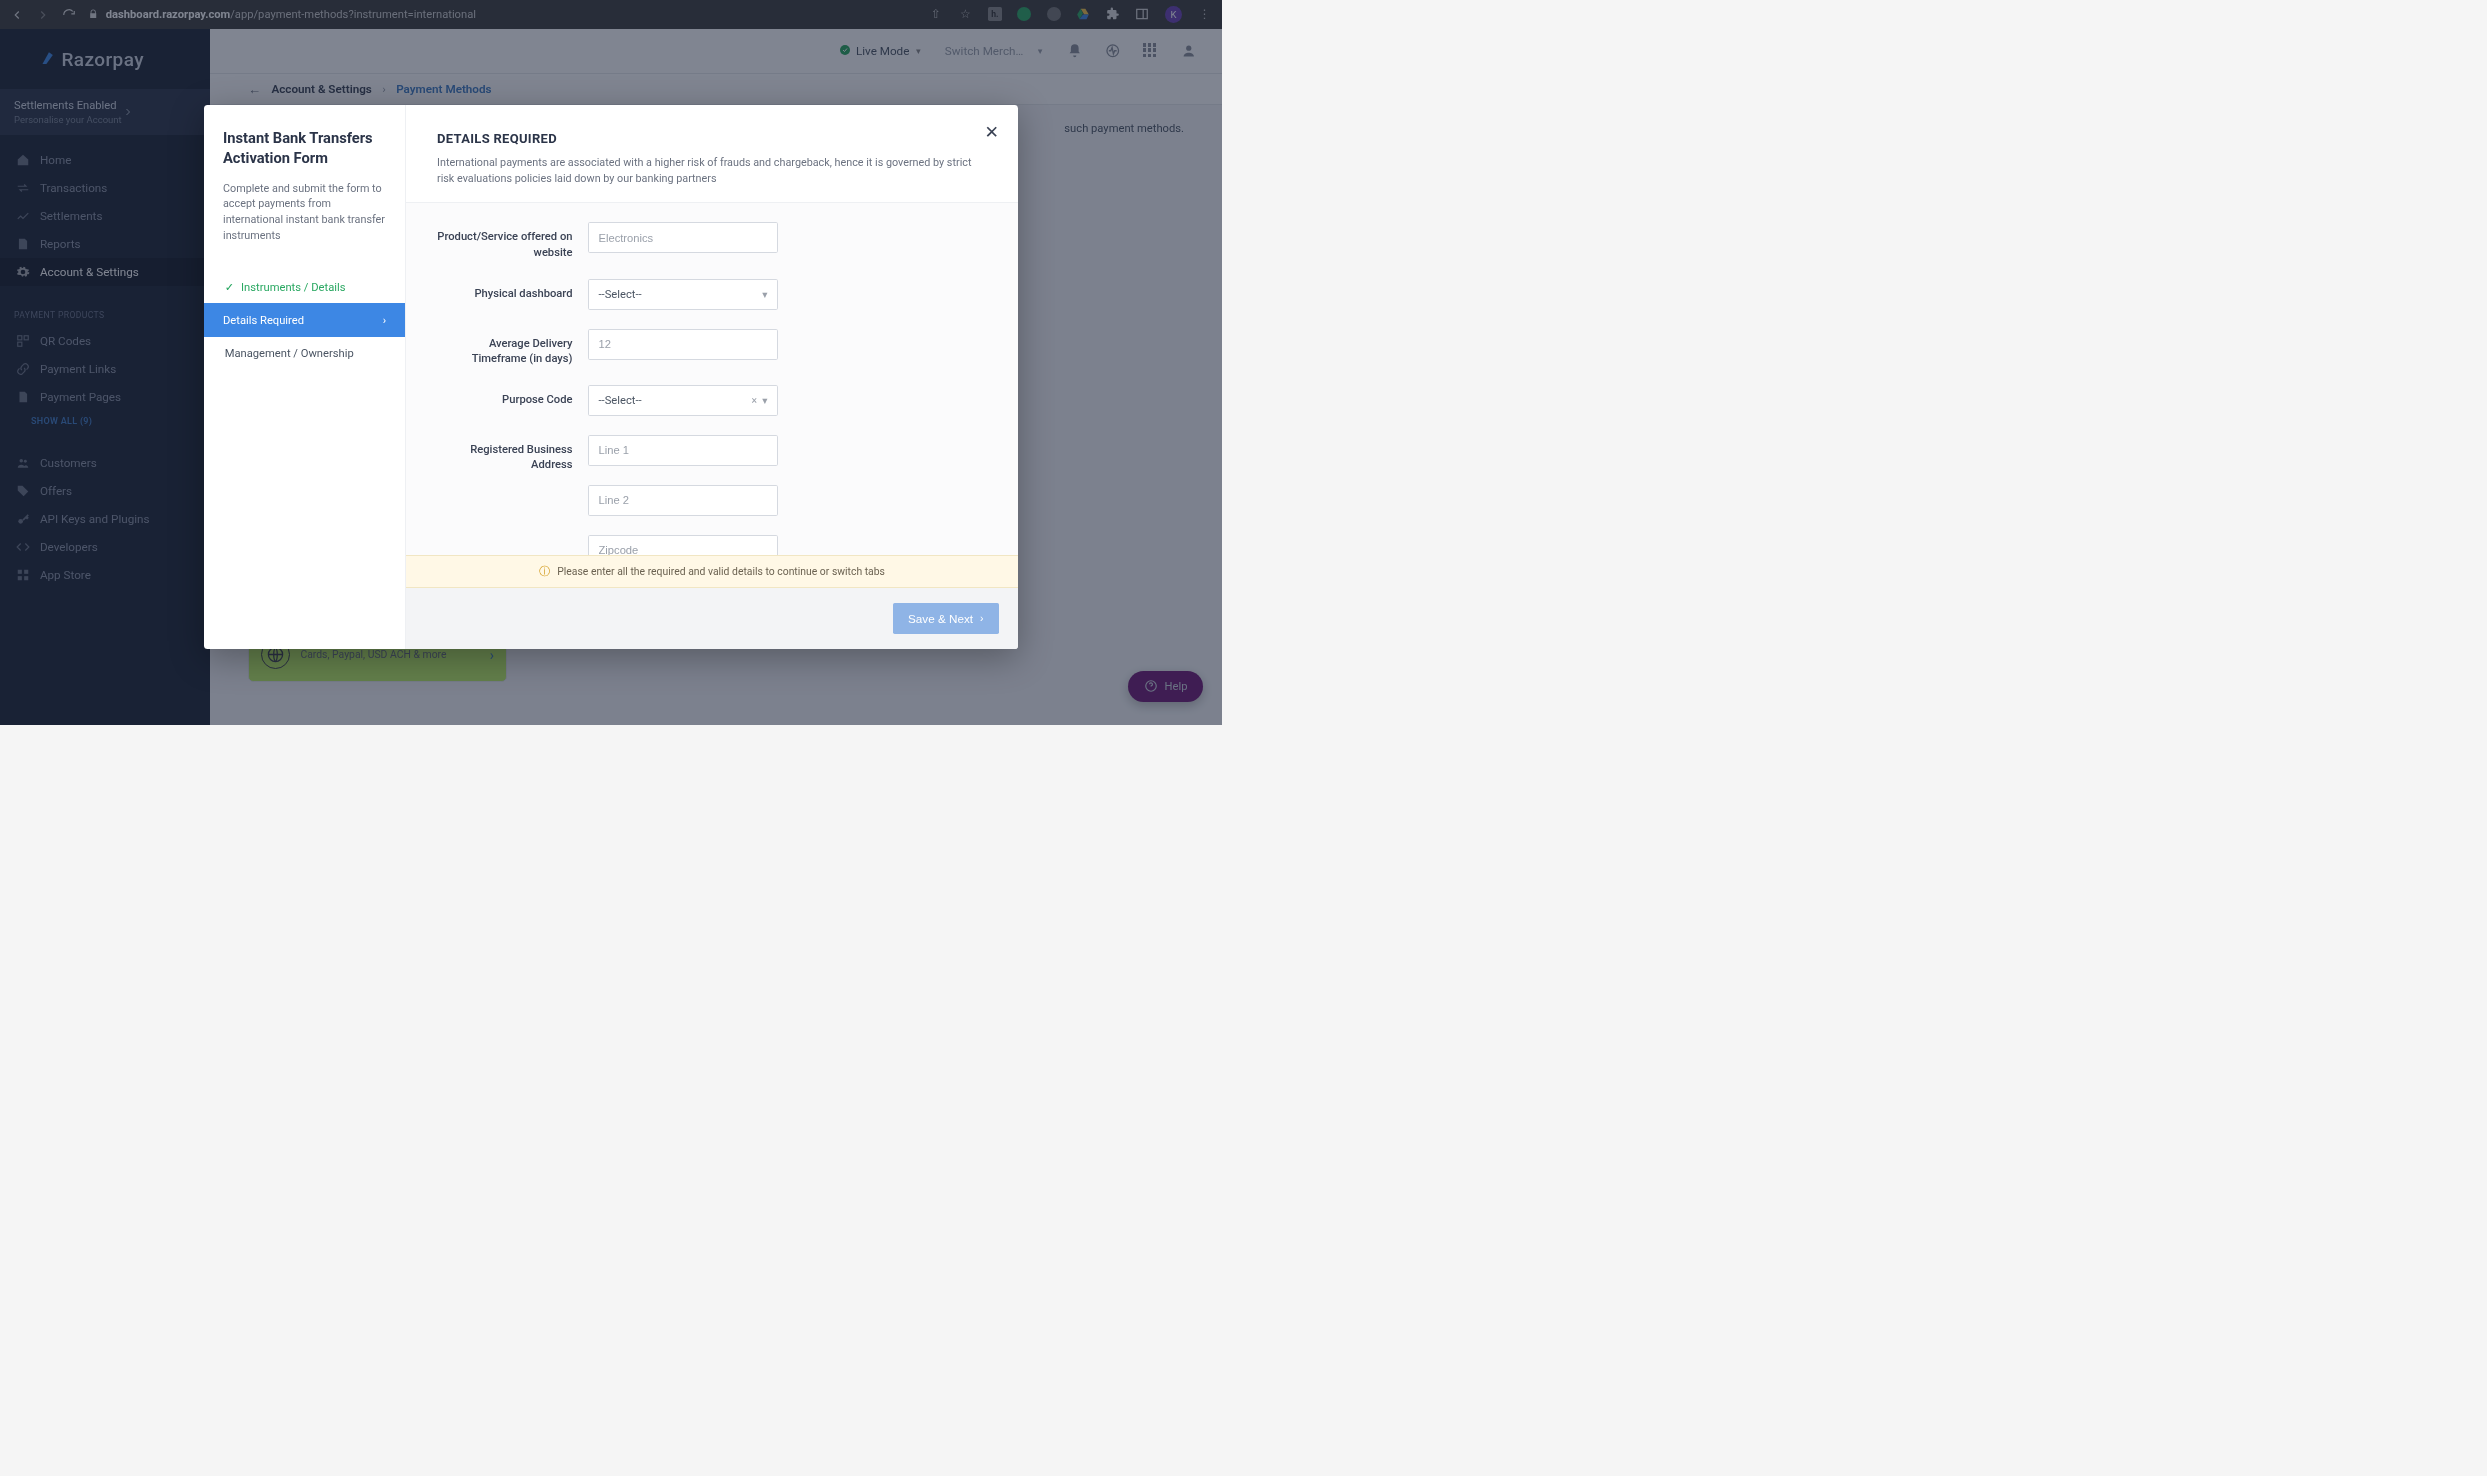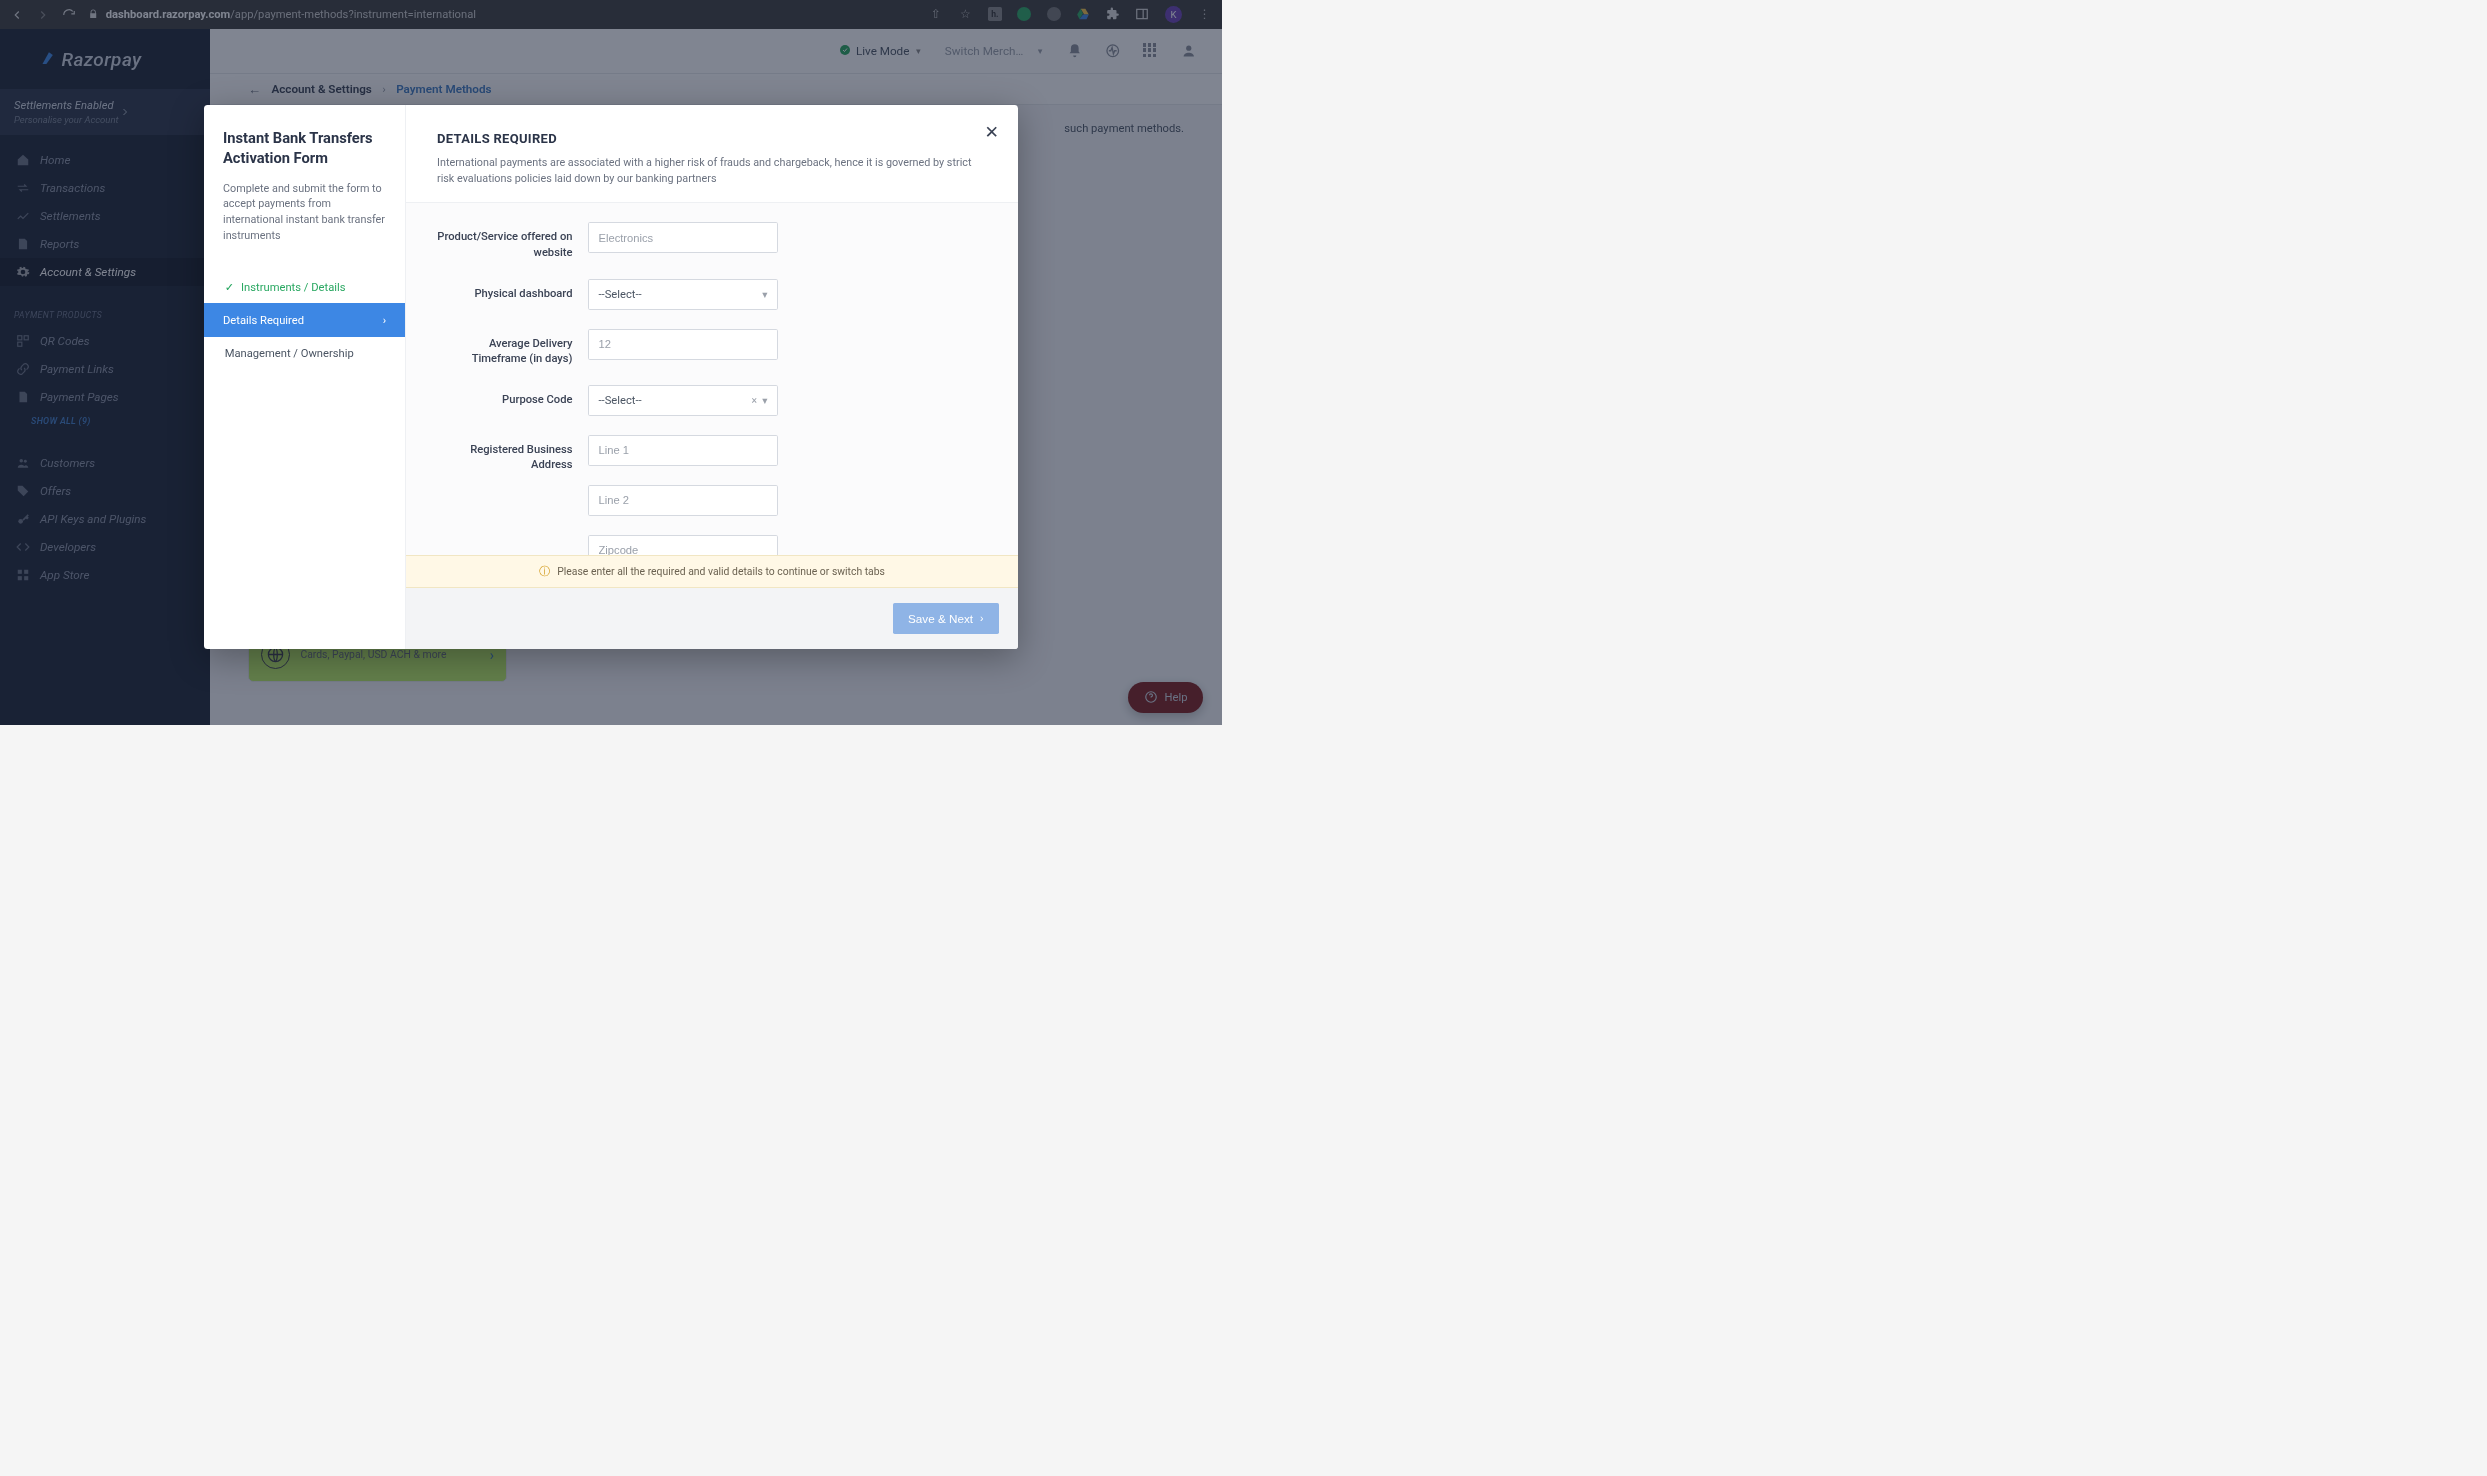--- a/index.html
+++ b/index.html
@@ -31,21 +31,21 @@
     width:17.3px; height:17.3px; border-radius:50%; background:#6a42b6;
     display:flex; align-items:center; justify-content:center; font-size:9.5px; color:#fff;
   }
 
   
   .app { position:absolute; top:29px; left:0; right:0; bottom:0; background:#f6f7f9; }
 
   
   .sidebar {
     position:absolute; left:0; top:0; bottom:0; width:210px;
-    background:#1c2434; color:#8b93a3; font-size:12px;font-style:italic;
+    background:#1c2434; color:#8b93a3; font-size:12px;
   }
   .logo {
     height:60px; display:flex; align-items:center; padding-left:39px;
     color:#cfd5e0; font-size:19px; font-weight:500; letter-spacing:0.4px;
   }
   .logo-wing { width:17.3px; height:15.5px; margin-right:5.2px; }
   .settlements-banner {
     background:#2a3447; padding:10.4px 14px; display:flex; align-items:center;
     cursor:pointer;
   }
@@ -156,22 +156,22 @@
     background:#f3f4f6; padding:15.5px 19px; display:flex; justify-content:flex-end;
   }
   .save-btn{
     background:#8fb4e6; color:#fff; border:none; padding:8.6px 15.5px;
     font-size:11.7px; border-radius:1.7px; display:flex; align-items:center; gap:7px; cursor:pointer;
   }
   .save-btn .chv{ font-size:10.4px;}
 
   
   .help-pill {
-    position:absolute; right:19px; bottom:12px; z-index:50;
-    background:#7f1d1d; color:#cdd4e0; border-radius:19px;
+    position:absolute; right:19px; bottom:23px; z-index:50;
+    background:#701a75; color:#cdd4e0; border-radius:19px;
     padding:8.6px 15.5px; display:flex; align-items:center; gap:7px; font-size:11.2px;
     box-shadow:0 3.5px 10.4px rgba(0,0,0,.25); cursor:pointer;
   }
 </style>
 </head>
 <body>
 
 <div class="browser-bar">
   <div class="browser-nav-btn">
     <svg viewBox="0 0 24 24" width="14" height="14" fill="none" stroke="#ddd" stroke-width="2">

